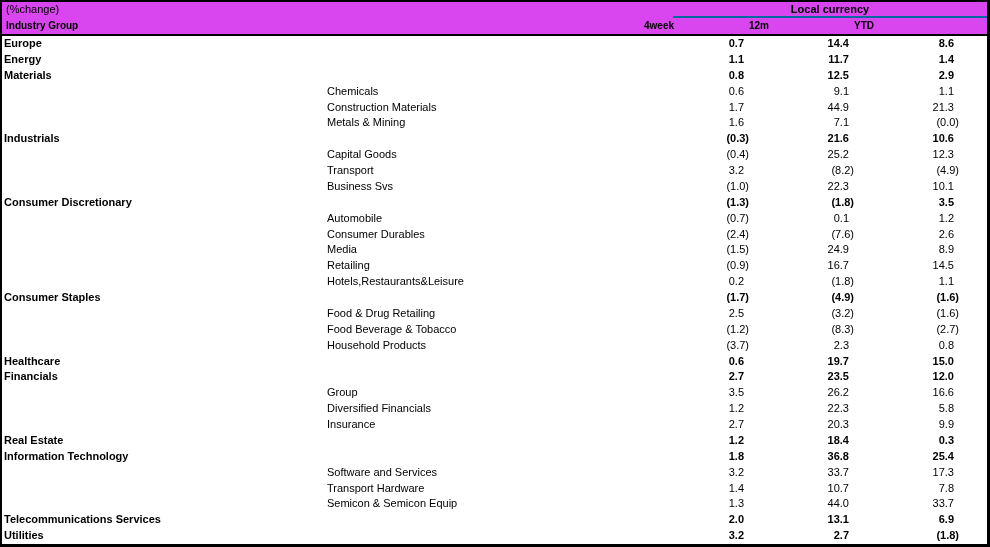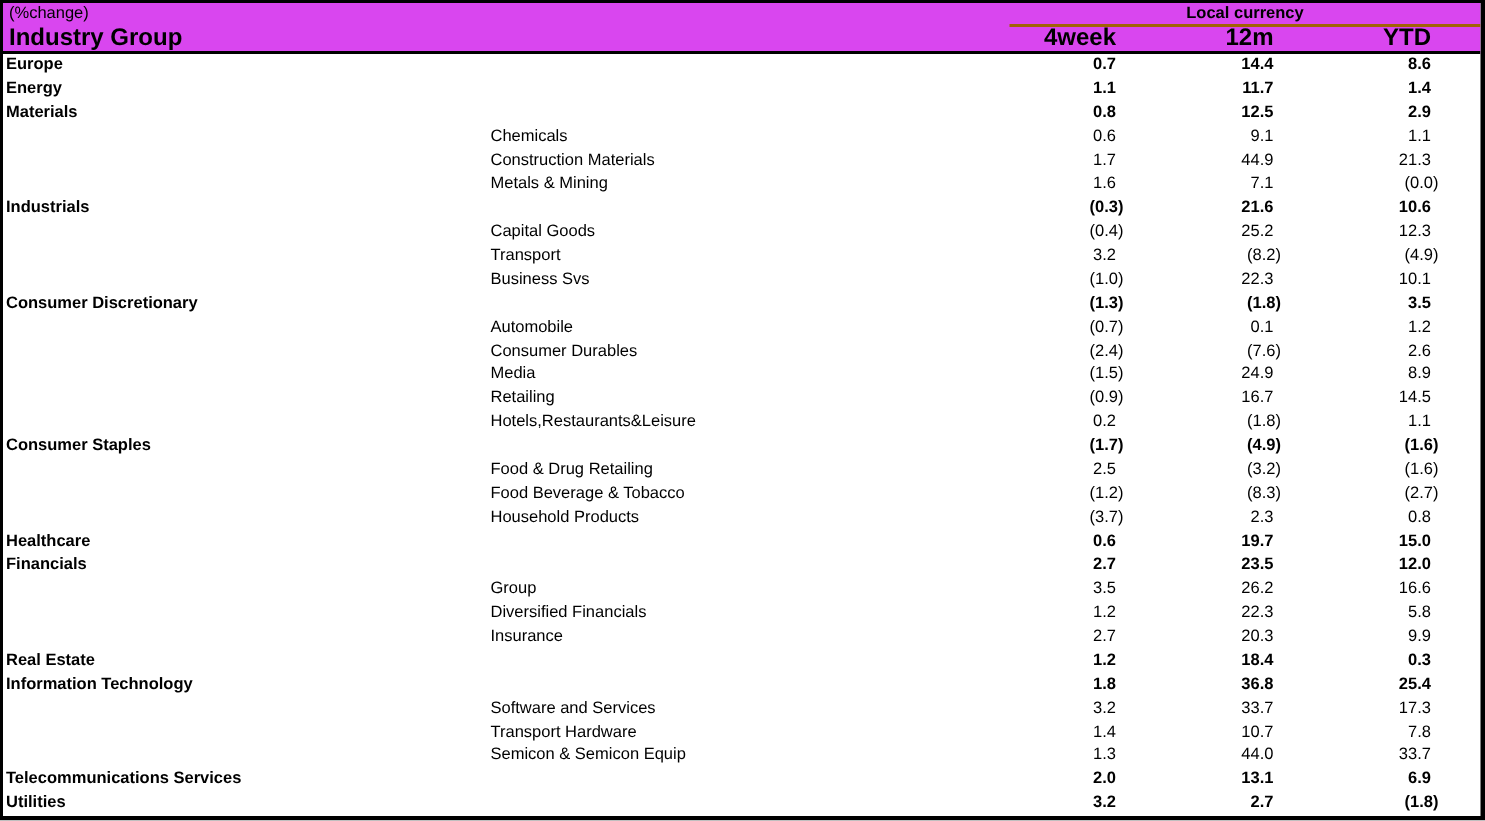--- a/index.html
+++ b/index.html
@@ -31,33 +31,33 @@
   }
   .corner {
     width: 671px;
     padding-left: 4px;
     white-space: nowrap;
   }
   .group {
     flex: 1;
     text-align: center;
     font-weight: 700;
-    border-bottom: 2px solid #a16207;
+    border-bottom: 2px solid #0369a1;
     white-space: nowrap;
   }
   .head-row-b {
     display: grid;
     grid-template-columns: 642px 105px 105px 105px 28px;
     height: 16px;
     line-height: 16px;
-    font-size: 16px;
+    font-size: 10px;
     font-weight: 700;
   }
   .rowhdr { padding-left: 4px; white-space: nowrap; }
-  .colhdr { text-align: right; padding-right: 5px; white-space: nowrap; }
+  .colhdr { padding-right: 5px; white-space: nowrap; }
 
   
   .body { width: 100%; }
   .row {
     display: grid;
     grid-template-columns: 642px 105px 105px 105px 28px;
     height: 15.875px;
     line-height: 15.875px;
     font-size: 11px;
     font-weight: 400;

